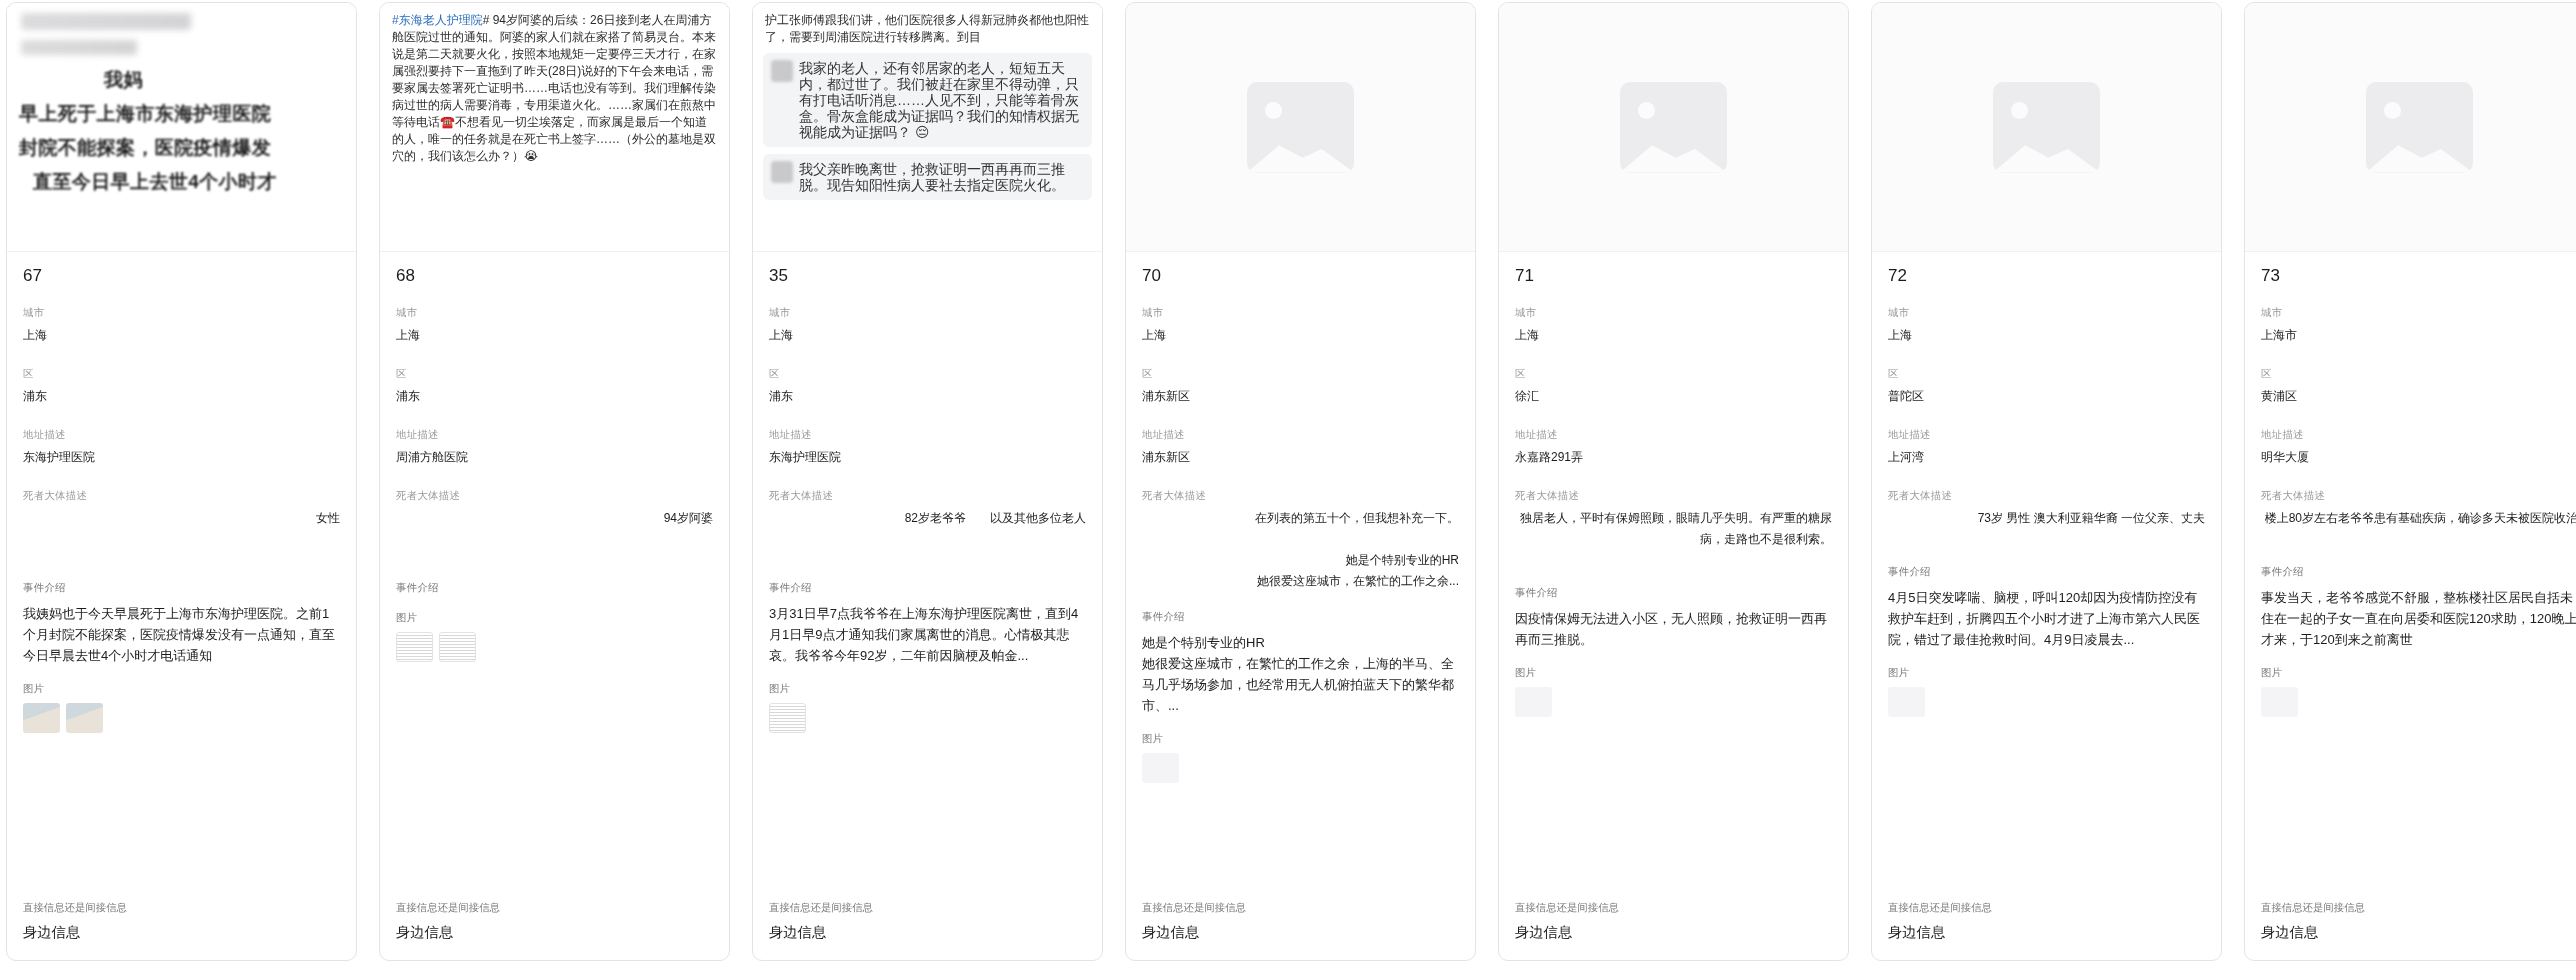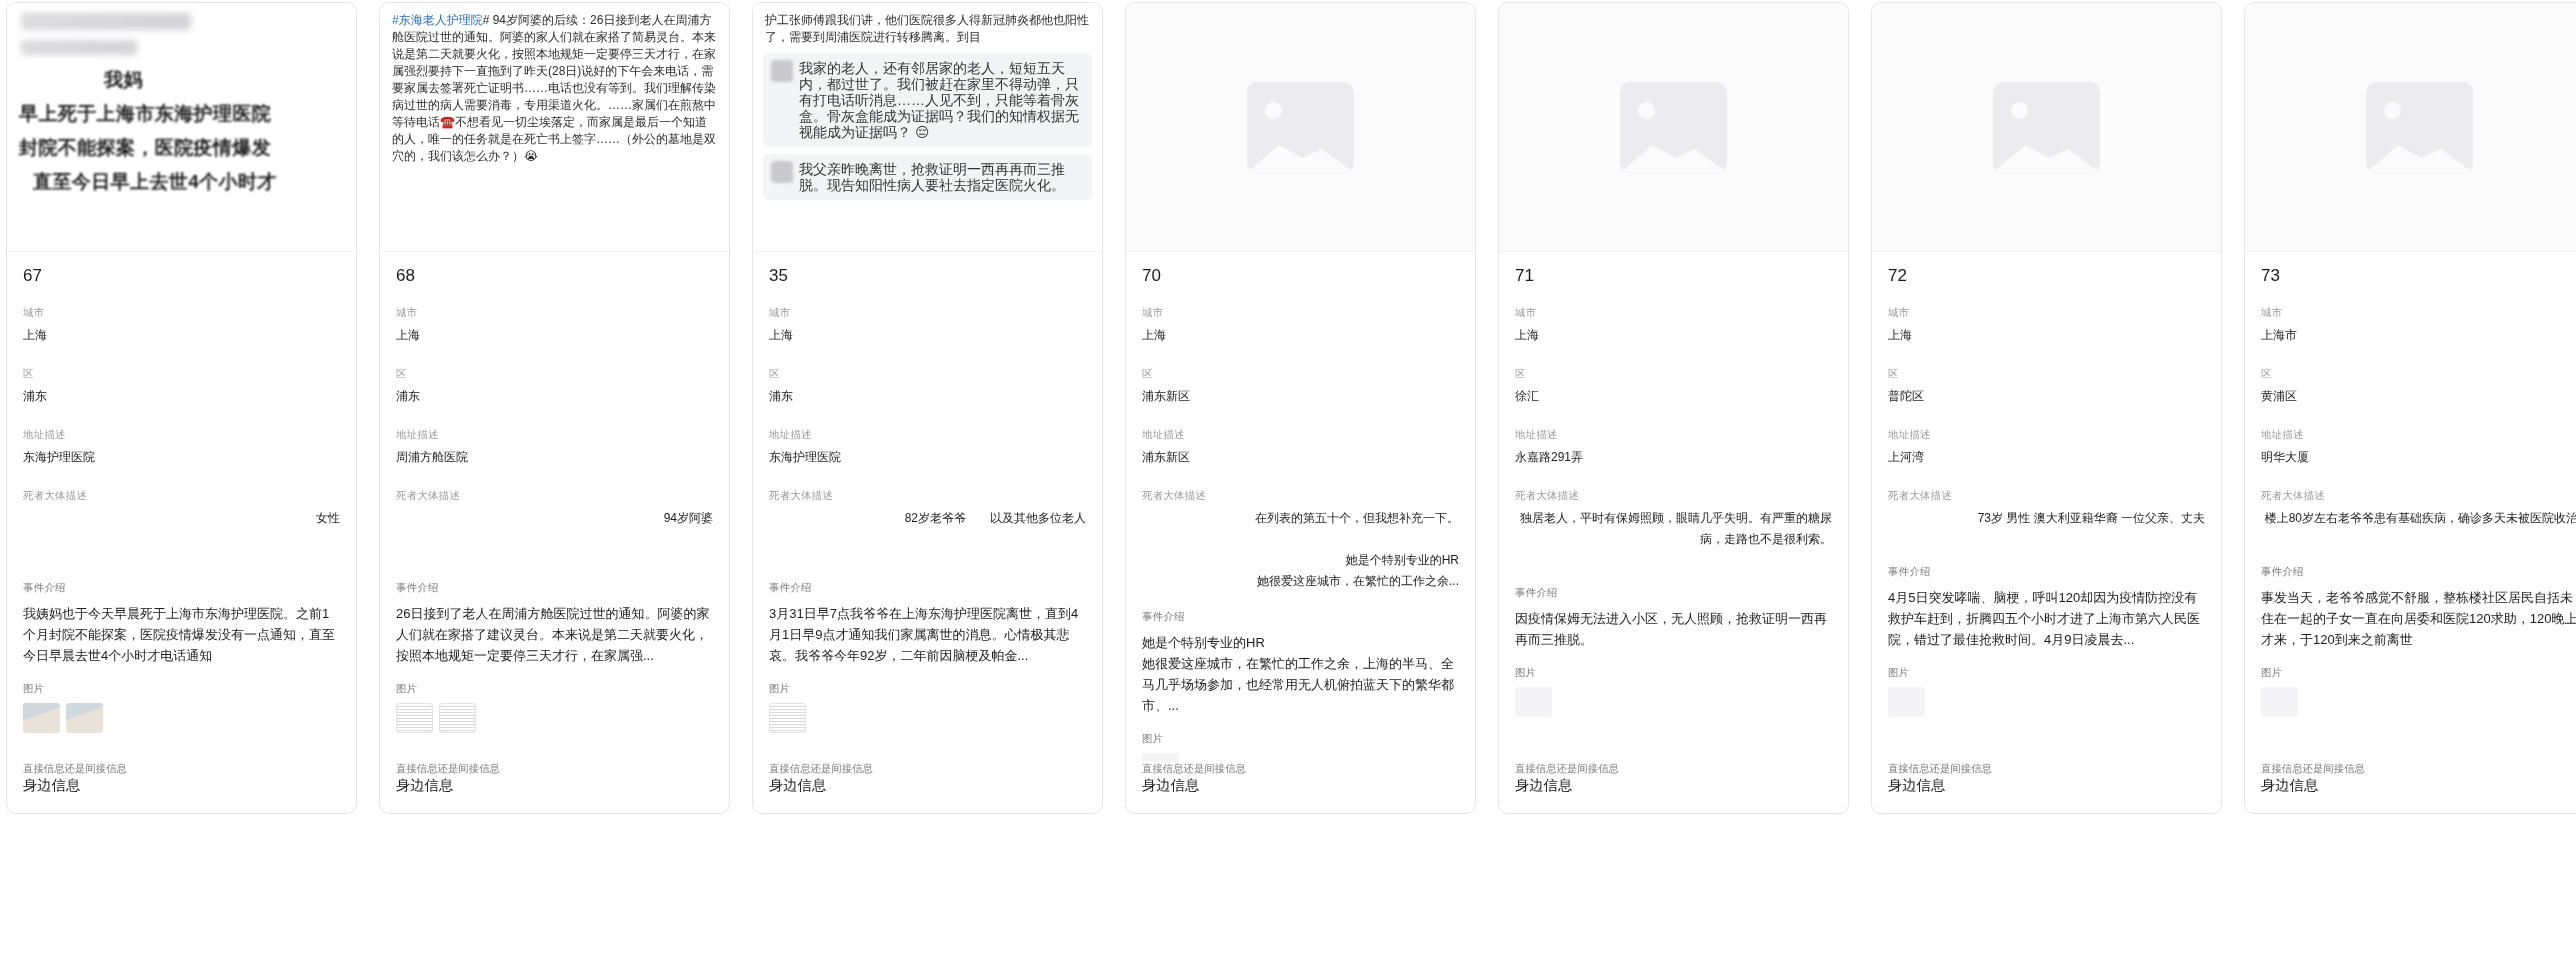--- a/index.html
+++ b/index.html
@@ -18,21 +18,21 @@
     padding: 0 0 0 6px;
     height: 980px;
     align-items: flex-start;
   }
   .card {
     width: 351px;
     flex: 0 0 351px;
     background: #ffffff;
     border: 1px solid #e3e3e5;
     border-radius: 10px;
-    height: 812px;
+    height: 959px;
     margin-top: 2px;
     overflow: hidden;
     position: relative;
     display: flex;
     flex-direction: column;
   }
   
   .media {
     height: 249px;
     overflow: hidden;
@@ -171,20 +171,21 @@
   .thumb.photo {
     background: linear-gradient(160deg,#cfd8dd 0 40%,#e8e2d8 40% 100%);
   }
   .thumb.empty { background: #f4f4f6; }
   .footer {
     padding: 0 16px 18px 16px;
   }
   .f-sub {
     font-size: 10.4px;
     color: #7a7a7e;
+    margin-bottom: 8px;
   }
   .f-val {
     font-size: 14.3px;
     color: #1c1c1e;
   }
 </style>
 </head>
 <body>
 
 <div class="board">
@@ -236,21 +237,20 @@
       <div class="flabel">城市</div>
       <div class="fvalue">上海</div>
       <div class="flabel">区</div>
       <div class="fvalue">浦东</div>
       <div class="flabel">地址描述</div>
       <div class="fvalue">周浦方舱医院</div>
       <div class="flabel">死者大体描述</div>
       <div class="fvalue multi">94岁阿婆</div>
       <div style="height:34px"></div>
       <div class="intro-label">事件介绍</div>
-      <div class="intro-text">26日接到了老人在周浦方舱医院过世的通知。阿婆的家人们就在家搭了建议灵台。本来说是第二天就要火化，按照本地规矩一定要停三天才行，在家属强...</div>
       <div class="pic-label">图片</div>
       <div class="thumbs">
         <div class="thumb doc"></div>
         <div class="thumb doc"></div>
       </div>
     </div>
     <div class="footer">
       <div class="f-sub">直接信息还是间接信息</div>
       <div class="f-val">身边信息</div>
     </div>

